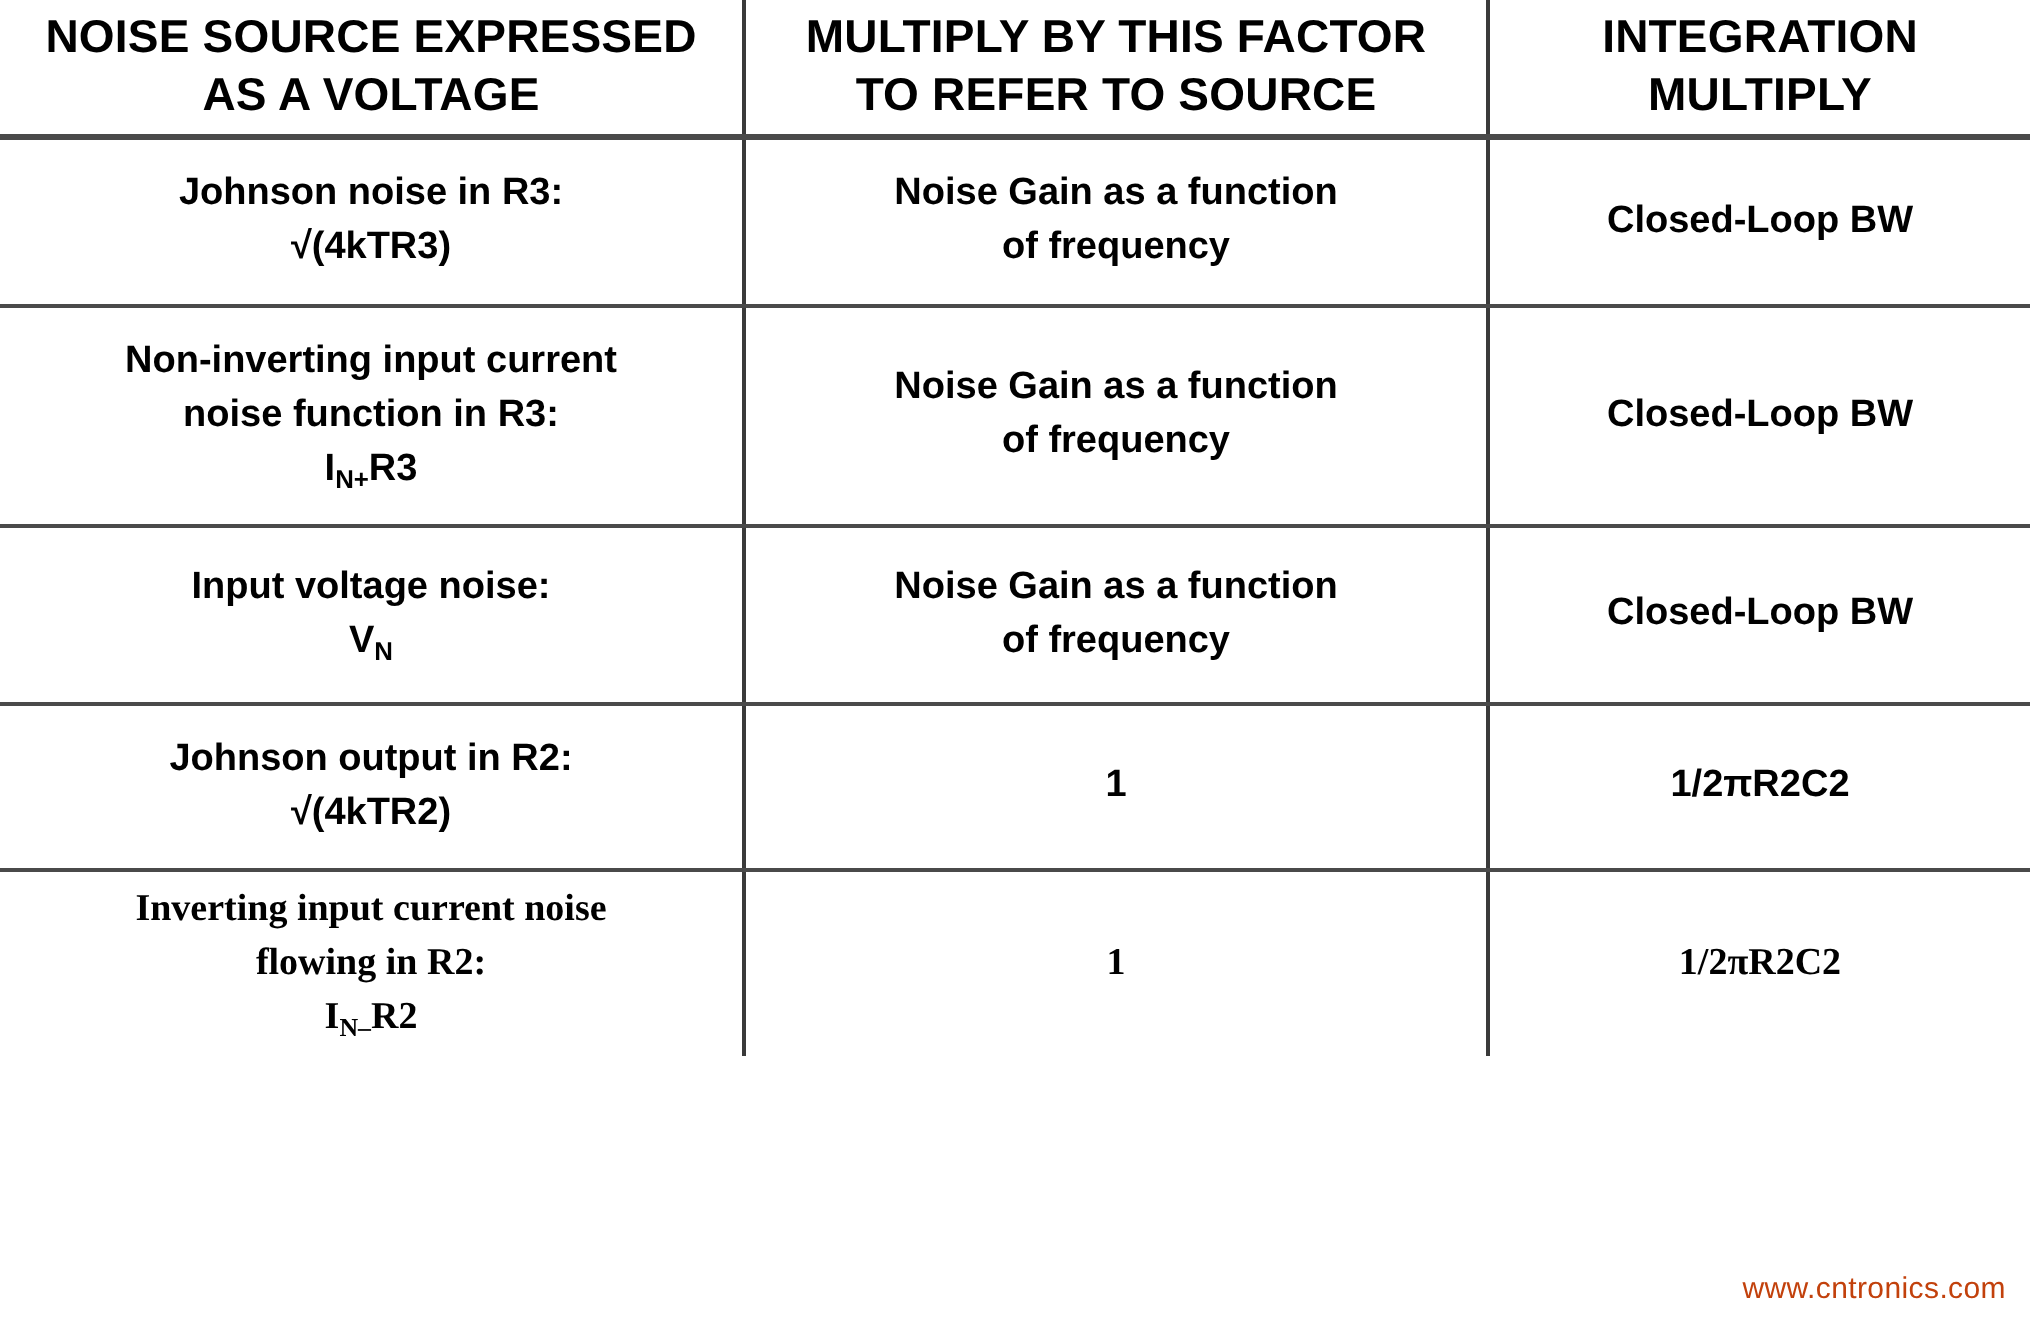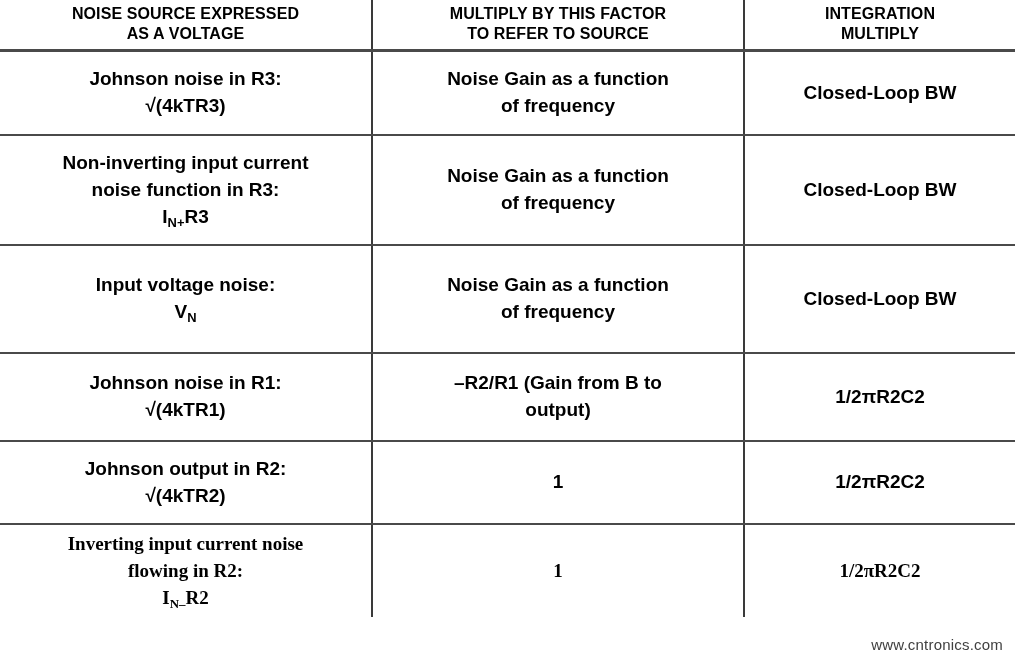--- a/index.html
+++ b/index.html
@@ -44,21 +44,21 @@
   table.noise-table th.col-a,
   table.noise-table td.col-a,
   table.noise-table th.col-b,
   table.noise-table td.col-b {
     border-right: 2px solid #3a3a3a;
   }
 
   
   thead th {
     font-weight: bold;
-    font-size: 16px;
+    font-size: 23px;
     line-height: 1.28;
     letter-spacing: 0.1px;
     font-stretch: condensed;
     padding-top: 6px;
     padding-bottom: 10px;
     border-bottom: 3px solid #4a4a4a;
   }
   thead th .hdr-line { display: block; white-space: nowrap; }
 
   
@@ -70,39 +70,39 @@
   }
   tbody tr:last-child td {
     border-bottom: none;
     font-family: Liberation Serif, serif;
   }
 
   tbody td .line { display: block; }
 
   .r1 { height: 85px; }
   .r2 { height: 110px; }
-  .r3 { height: 108px; margin-left: 32px; }
+  .r3 { height: 89px; margin-left: 32px; }
   .r4 { height: 88px; }
   .r5 { height: 83px; }
   .r6 { height: 93px; }
 
   sub {
     font-size: 0.68em;
     vertical-align: baseline;
     position: relative;
     top: 0.30em;
     font-weight: bold;
   }
 
   .watermark {
     position: absolute;
     right: 12px;
     bottom: 6px;
     font-size: 15px;
-    color: #404040;
+    color: #c2410c;
     font-weight: normal;
     letter-spacing: 0.2px;
     white-space: nowrap;
   }
 </style>
 </head>
 <body>
 
 <div class="table-wrap">
 
@@ -162,31 +162,20 @@
           <span class="line">Input voltage noise:</span>
           <span class="line"><span>V</span><sub>N</sub><span></span></span>
         </td>
         <td class="col-b">
           <span class="line">Noise Gain as a function</span>
           <span class="line">of frequency</span>
         </td>
         <td>Closed-Loop BW</td>
       </tr>
 
-      <tr class="r4">
-        <td class="col-a">
-          <span class="line">Johnson noise in R1:</span>
-          <span class="line"><span>√(4kTR1)</span><sub></sub><span></span></span>
-        </td>
-        <td class="col-b">
-          <span class="line">–R2/R1 (Gain from B to</span>
-          <span class="line">output)</span>
-        </td>
-        <td>1/2πR2C2</td>
-      </tr>
 
       <tr class="r5">
         <td class="col-a">
           <span class="line">Johnson output in R2:</span>
           <span class="line"><span>√(4kTR2)</span><sub></sub><span></span></span>
         </td>
         <td class="col-b">
           <span class="line">1</span>
         </td>
         <td>1/2πR2C2</td>

